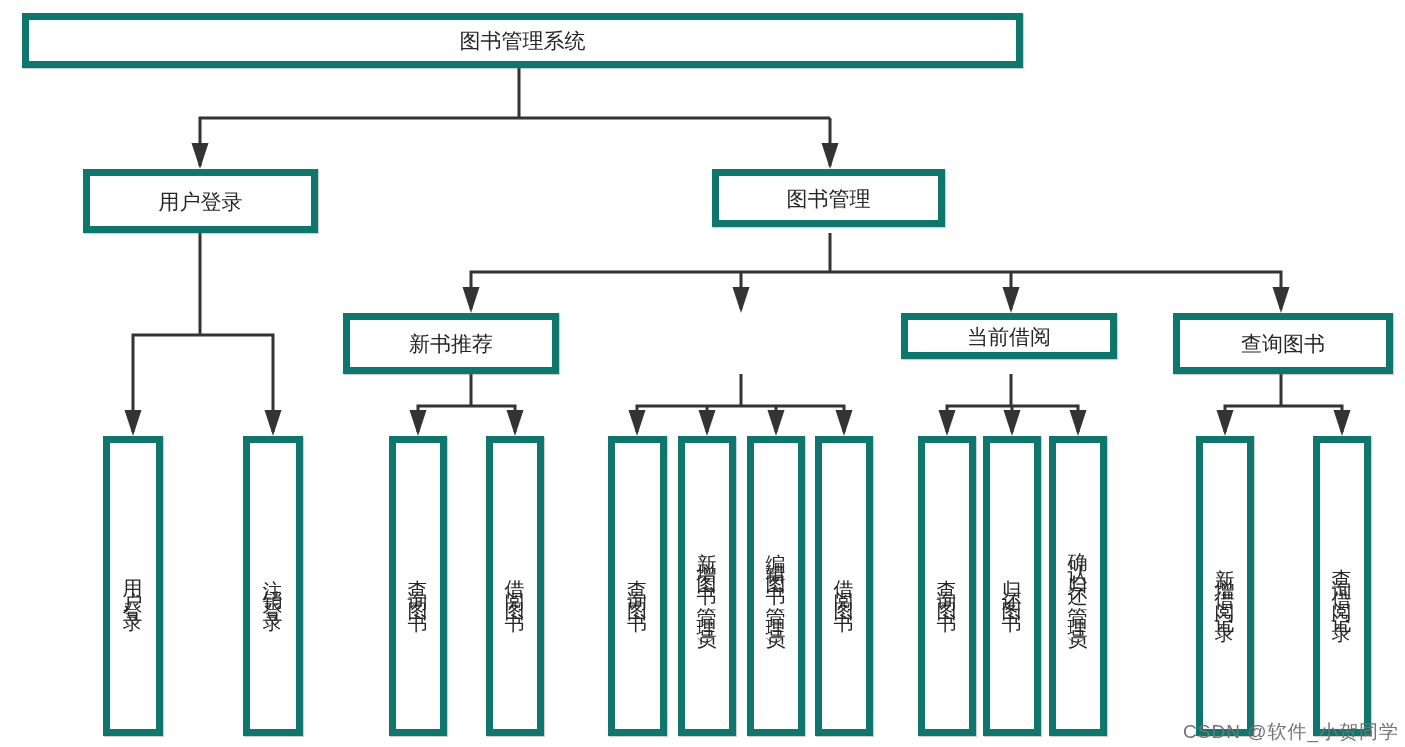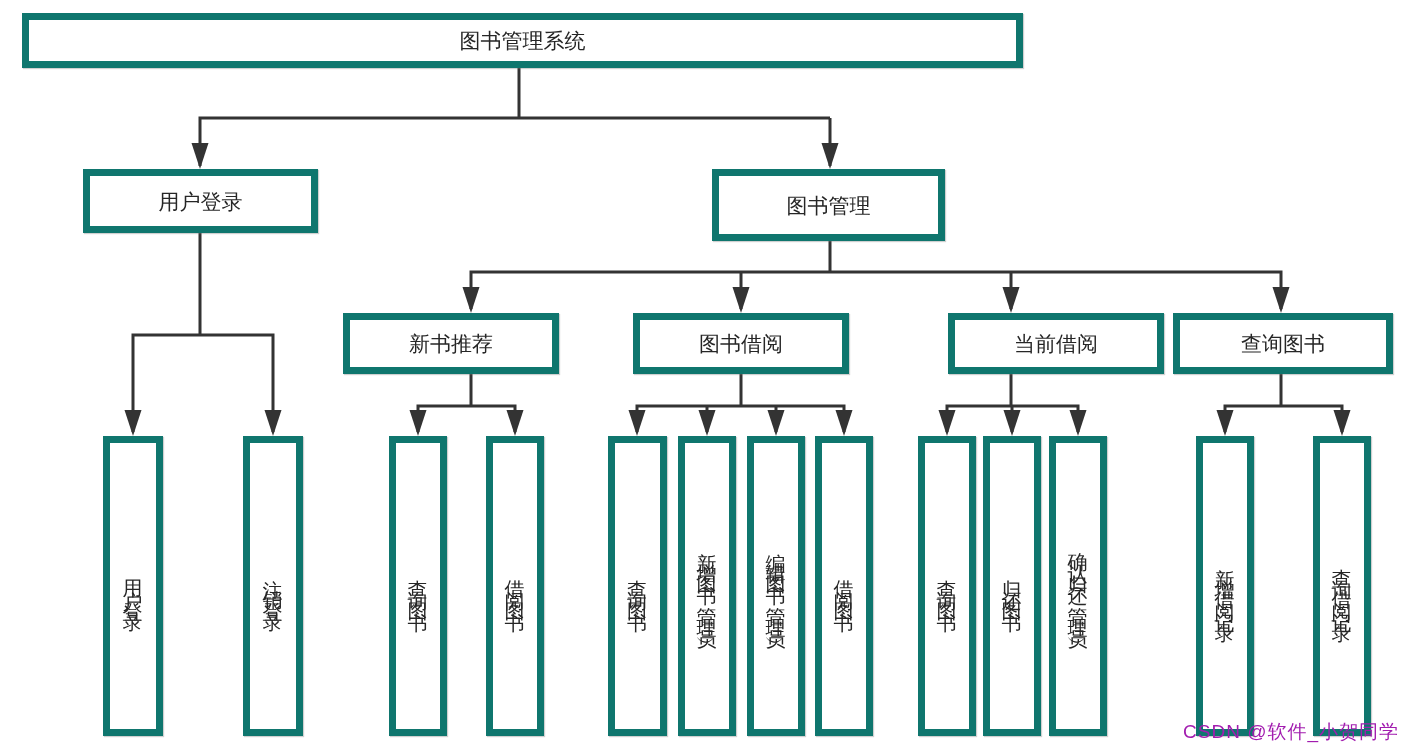--- a/index.html
+++ b/index.html
@@ -31,21 +31,21 @@
     text-orientation:mixed;
     font-size:20px;
     letter-spacing:11px;
     white-space:normal;
   }
   .watermark{
     position:absolute;
     right:6px;bottom:2px;
     z-index:3;
     font-size:19px;
-    color:#a21caf;
+    color:#737373;
     letter-spacing:1px;
   }
 </style>
 </head>
 <body>
 
 <div class="canvas">
 
   <svg class="connectors" viewBox="0 0 1405 747" xmlns="http://www.w3.org/2000/svg">
     <path fill="none" stroke="#333333" stroke-width="3" d="M519,68 L519,118
@@ -104,31 +104,28 @@
     </g>
   </svg>
 
   <div class="box h" style="left:22px;top:13px;width:1001px;height:55px">
     <span>图书管理系统</span>
   </div>
 
   <div class="box h" style="left:83px;top:169px;width:235px;height:64px">
     <span>用户登录</span>
   </div>
-  <div class="box h" style="left:712px;top:169px;width:233px;height:72px">
+  <div class="box h" style="left:712px;top:169px;width:233px;height:58px">
     <span>图书管理</span>
   </div>
 
   <div class="box h" style="left:343px;top:313px;width:216px;height:61px">
     <span>新书推荐</span>
   </div>
-  <div class="box h" style="left:633px;top:313px;width:216px;height:61px">
-    <span>图书借阅</span>
-  </div>
-  <div class="box h" style="left:948px;top:313px;width:216px;height:61px">
+  <div class="box h" style="left:901px;top:313px;width:216px;height:46px">
     <span>当前借阅</span>
   </div>
   <div class="box h" style="left:1173px;top:313px;width:220px;height:61px">
     <span>查询图书</span>
   </div>
 
   <div class="box v" style="left:103px;top:436px;width:60px;height:300px">
     <span>用户登录</span>
   </div>
   <div class="box v" style="left:243px;top:436px;width:60px;height:300px">

